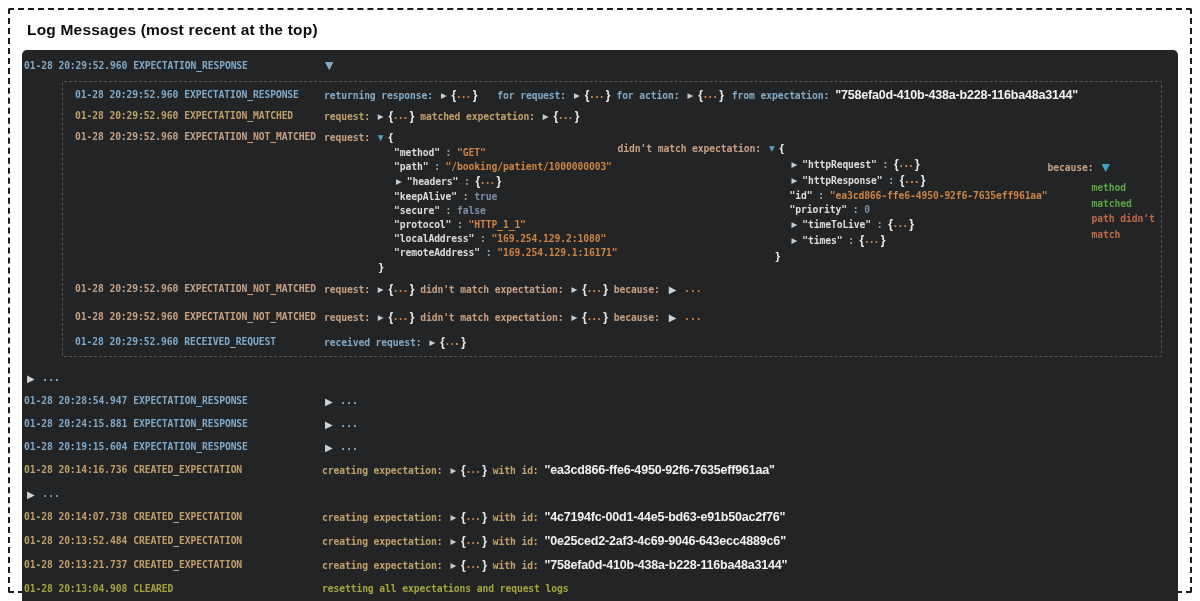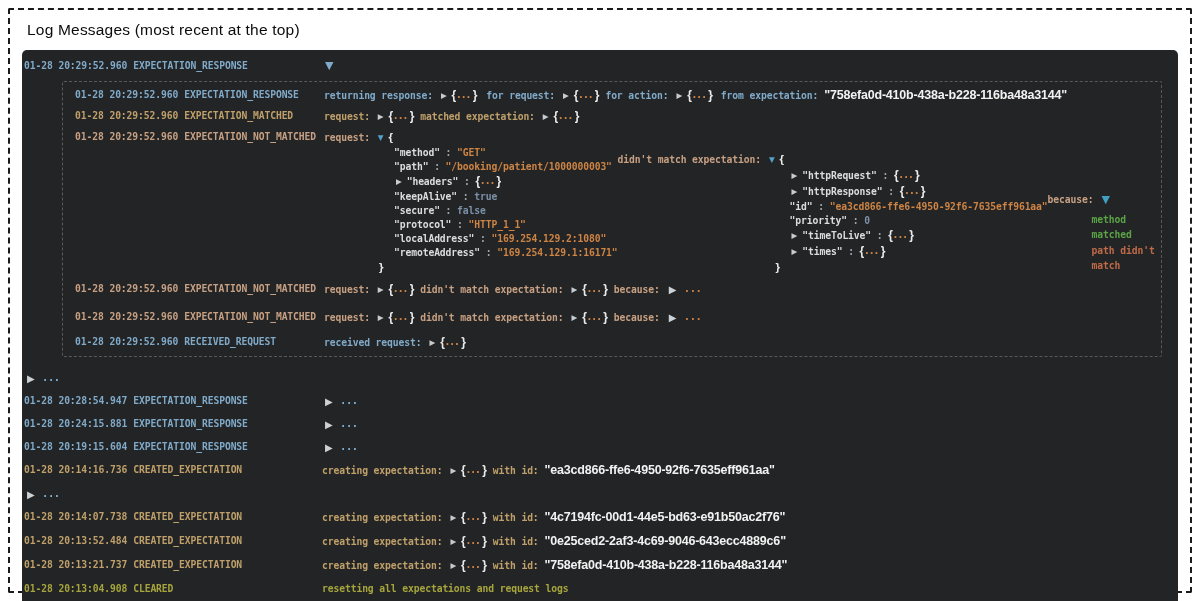--- a/index.html
+++ b/index.html
@@ -1,19 +1,19 @@
 <!DOCTYPE html>
 <html><head>
 <meta charset="utf-8">
 <style>
   *{box-sizing:border-box;margin:0;padding:0}
   html,body{width:1200px;height:601px;background:#ffffff;overflow:hidden}
   body{font-family:"Liberation Sans",sans-serif;position:relative}
   .frame{position:absolute;inset:8px;border:2px dashed #1b1b1b;border-radius:2px;pointer-events:none}
-  .title{position:absolute;left:27px;top:21px;font-size:15.5px;font-weight:400;color:#0c0c0c;letter-spacing:.2px}
+  .title{position:absolute;left:27px;top:21px;font-size:15.5px;font-weight:700;color:#0c0c0c;letter-spacing:.2px}
 
   .panel{position:absolute;left:22px;top:50px;width:1156px;background:#232425;border-radius:5px;
          padding:5px 2px 6px;font-family:"DejaVu Sans Mono",monospace;font-size:9.7px;font-weight:700;
          color:#dddddd;letter-spacing:-0.1px}
 
   .row{display:flex;align-items:flex-start;line-height:14px;padding:4px 0}
   .row.toprow{padding:4px 0 2px}
   .ts{flex:0 0 298px;white-space:nowrap;overflow:visible}
   .ts span{margin-right:6px}
   .msg{white-space:nowrap;display:flex;align-items:baseline}
@@ -39,21 +39,21 @@
   .tri.teal{font-size:11px;color:#3fa0c2}
 
   .obj{font-family:"Liberation Sans",sans-serif;font-weight:700;font-size:12px;color:#ebebeb}
   .obj .dots,.dots-o{color:#cd8445;letter-spacing:1.5px;margin:0 1px;display:inline-block;transform:translateY(-1px)}
   .dots-line{font-family:"Liberation Sans",sans-serif;font-weight:700;font-size:12px;letter-spacing:2.5px;display:inline-block;transform:translateY(-1px)}
   .dots-line.blue{color:#7fb0d6}
   .dots-line.orange{color:#cd8445}
   .guid{font-family:"Liberation Sans",sans-serif;font-weight:700;font-size:12.5px;color:#f2f2f2;letter-spacing:-0.2px}
 
   
-  .msgcols{display:flex;align-items:flex-end}
+  .msgcols{display:flex;align-items:center}
   .col-req{flex:0 0 273px;overflow:visible}
   .col-exp{flex:0 0 390px;overflow:visible}
   .col-because{flex:1}
   .jhead,.jline,.jclose{line-height:14px;white-space:nowrap}
   .jbr{font-family:"Liberation Sans",sans-serif;font-weight:700;font-size:11.5px;color:#ebebeb}
   .jkey{color:#dcdcdc}
   .jsep{color:#9aa3a8;white-space:pre}
   .jstr{color:#cd8445}
   .jlit{color:#7b90a9}
   .col-req .jbody{margin-left:70px}
@@ -80,21 +80,21 @@
   </div>
 
   <div class="group">
 
     <div class="row">
       <div class="ts c-blue"><span>01-28 20:29:52.960</span><span>EXPECTATION_RESPONSE</span></div>
       <div class="msg">
         <span class="c-blue m6">returning response:</span>
         <span class="tri sm">▶</span>
         <span class="obj"><span>{</span><span class="dots">...</span><span>}</span></span>
-        <span class="c-blue m6" style="margin-left:9px">for request:</span>
+        <span class="c-blue m6" style="margin-left:20px">for request:</span>
         <span class="tri sm">▶</span>
         <span class="obj"><span>{</span><span class="dots">...</span><span>}</span></span>
         <span class="c-blue m6" style="margin-left:6px">for action:</span>
         <span class="tri sm">▶</span>
         <span class="obj"><span>{</span><span class="dots">...</span><span>}</span></span>
         <span class="c-blue m6" style="margin-left:8px">from expectation:</span>
         <span class="guid">"758efa0d-410b-438a-b228-116ba48a3144"</span>
       </div>
     </div>
 

